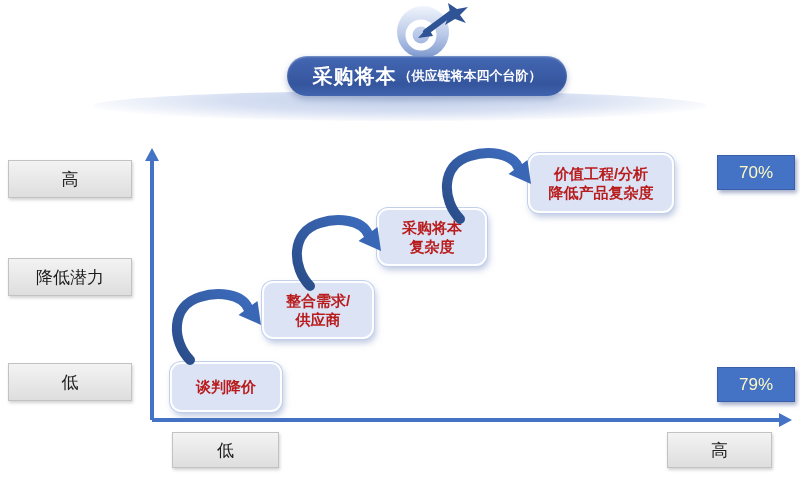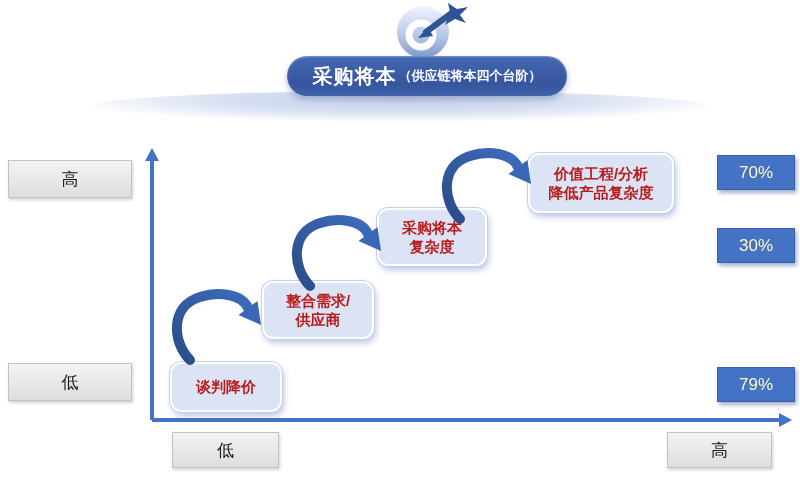--- a/index.html
+++ b/index.html
@@ -78,35 +78,35 @@
     <span class="title-main">采购将本</span>
     <span class="title-sub">（供应链将本四个台阶）</span>
   </div>
 
   <div class="yaxis-line"></div>
   <div class="yaxis-head"></div>
   <div class="xaxis-line"></div>
   <div class="xaxis-head"></div>
 
   <div class="glabel left" style="top:160px">高</div>
+  <div class="glabel left" style="top:258px">降低潜力</div>
   <div class="glabel left" style="top:363px">低</div>
 
   <div class="glabel bottom" style="left:172px;width:105px">低</div>
   <div class="glabel bottom" style="left:667px;width:103px">高</div>
 
   <div class="step" style="left:262px;top:281px;width:108px;height:54px">整合需求/
 供应商</div>
   <div class="step" style="left:170px;top:362px;width:108px;height:46px">谈判降价</div>
   <div class="step" style="left:377px;top:208px;width:106px;height:54px">采购将本
 复杂度</div>
   <div class="step" style="left:528px;top:153px;width:142px;height:56px">价值工程/分析
 降低产品复杂度</div>
 
   <div class="pct" style="top:155px">70%</div>
-  <div class="pct" style="top:228px">30%</div>
   <div class="pct" style="top:367px">79%</div>
 
   <svg class="arrows" width="800" height="477" viewBox="0 0 800 477">
     <defs>
       <linearGradient id="agrad" x1="0" y1="1" x2="1" y2="0">
         <stop offset="0%" stop-color="#2a4c88"></stop>
         <stop offset="100%" stop-color="#3d6cbd"></stop>
       </linearGradient>
     </defs>
     <g transform="translate(168,288)">

